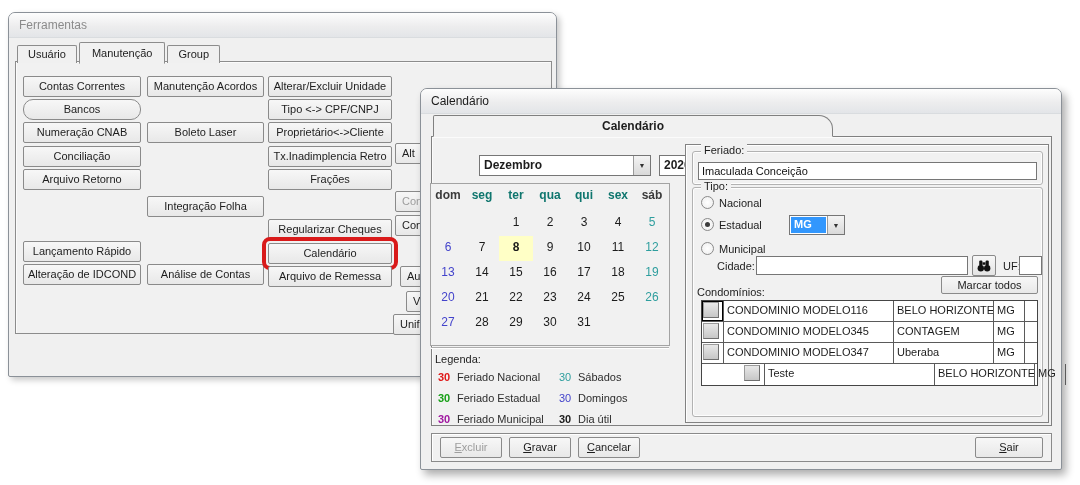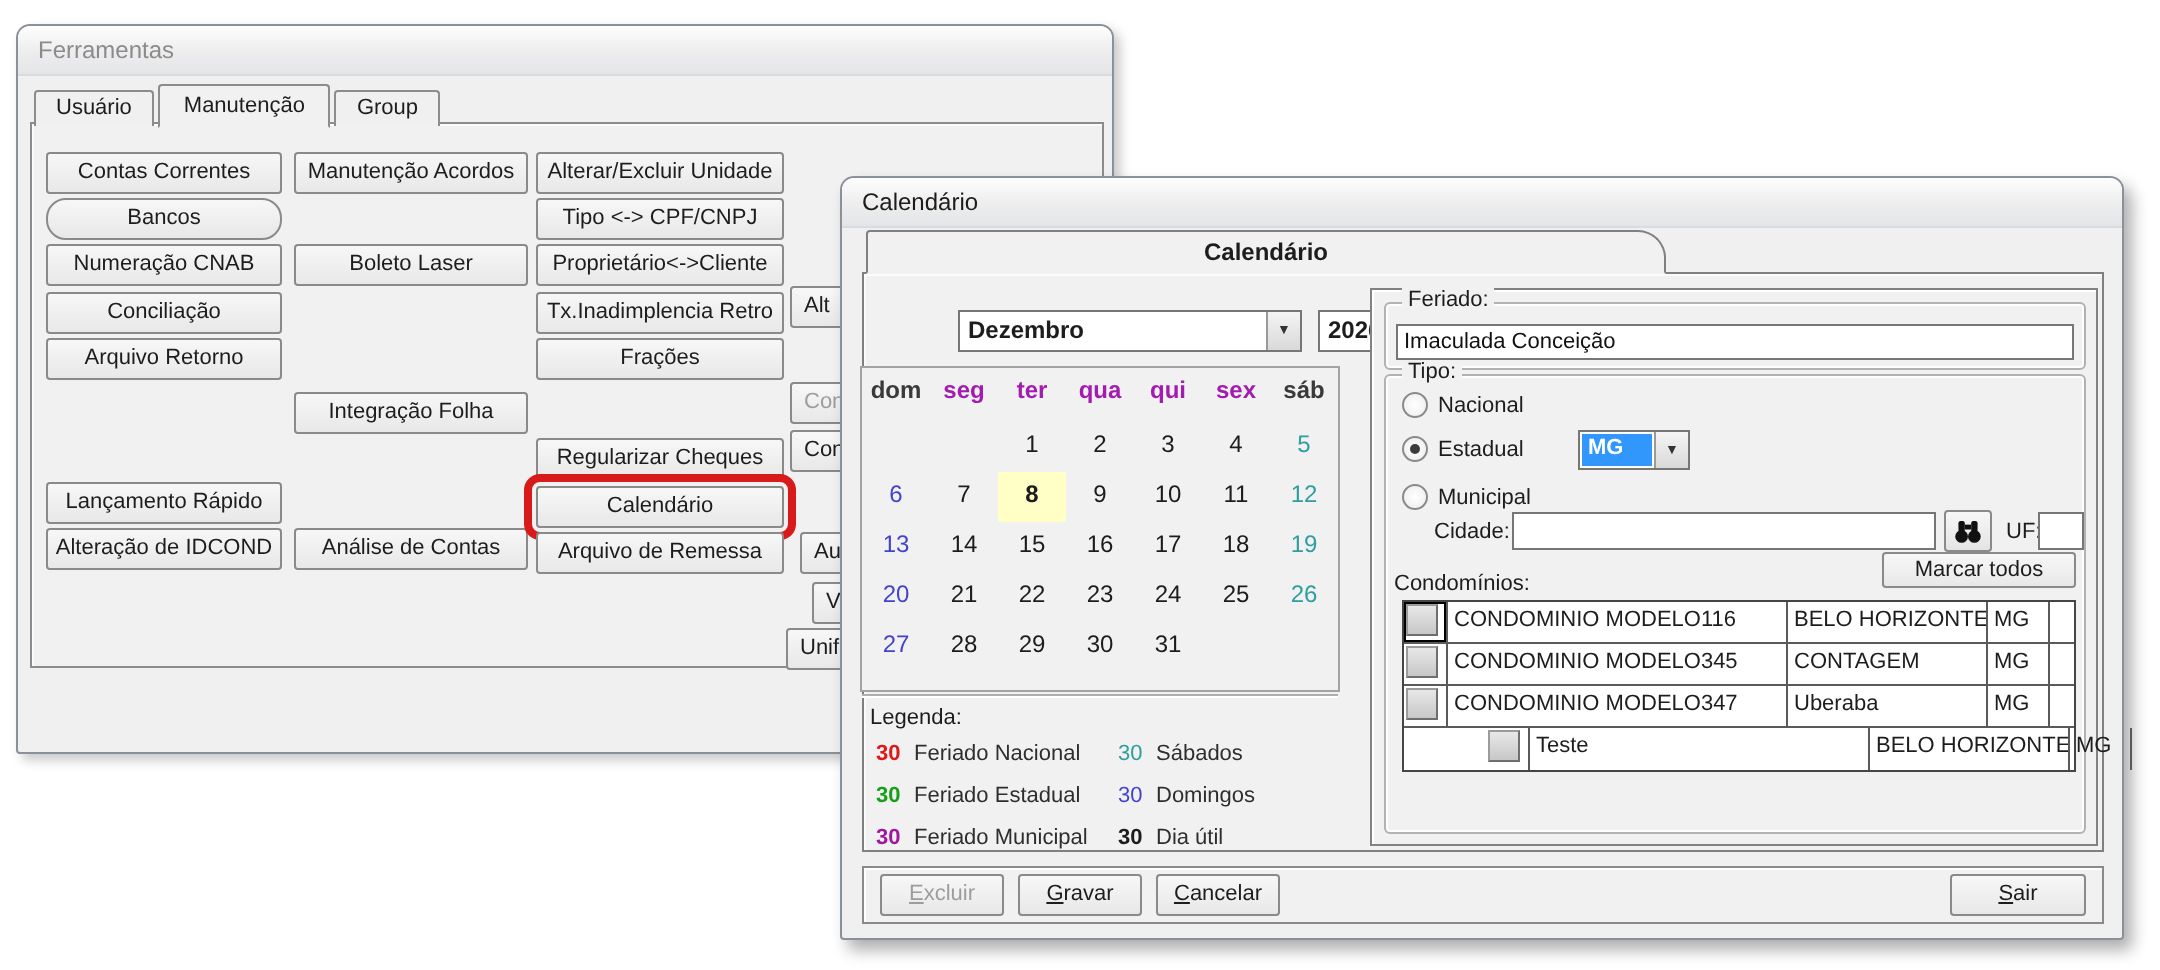--- a/index.html
+++ b/index.html
@@ -53,21 +53,21 @@
   .combo .val{flex:1;padding:2px 4px 0;font-weight:bold;font-size:12px;overflow:hidden;white-space:nowrap;}
   .combo .val.hl{background:#3297fd;color:#fff;font-weight:bold;font-size:11px;margin:1px;padding:1px 3px 0;}
   .combo .arrow{width:17px;border-left:1px solid #9a9a9a;
                 background:linear-gradient(#f4f4f4,#d9d9d9);
                 font-size:7px;color:#333;text-align:center;line-height:19px;}
 
   .cal-grid{position:absolute;left:9px;top:94px;width:240px;height:163px;
             border:1px solid #a3a3a3;display:grid;
             grid-template-columns:repeat(7,34px);grid-auto-rows:25px;
             background:#f1f1f1;align-content:start;padding-top:2px;}
-  .cal-h{font-weight:bold;color:#a21caf;text-align:center;line-height:19px;height:21px;font-size:12px;}
+  .cal-h{font-weight:bold;color:#0f766e;text-align:center;line-height:19px;height:21px;font-size:12px;}
   .cal-h.strong{color:#3a3a3a;}
   .cal-d{text-align:center;line-height:23px;font-size:12px;color:var(--c-weekday,#1c1c1c);}
   .cal-d.sun{color:var(--c-sunday,#4444cc);}
   .cal-d.sat{color:var(--c-saturday,#2e9e9e);}
   .cal-d.sel{background:var(--c-selected_bg,#ffffc6);font-weight:bold;}
 
   .sep{position:absolute;height:2px;border-top:1px solid #aeaeae;border-bottom:1px solid #fff;}
   .legend-label{position:absolute;left:14px;top:264px;}
   .legend-grid{position:absolute;left:17px;top:282px;display:grid;
                grid-template-rows:repeat(3,21px);grid-template-columns:121px 110px;

